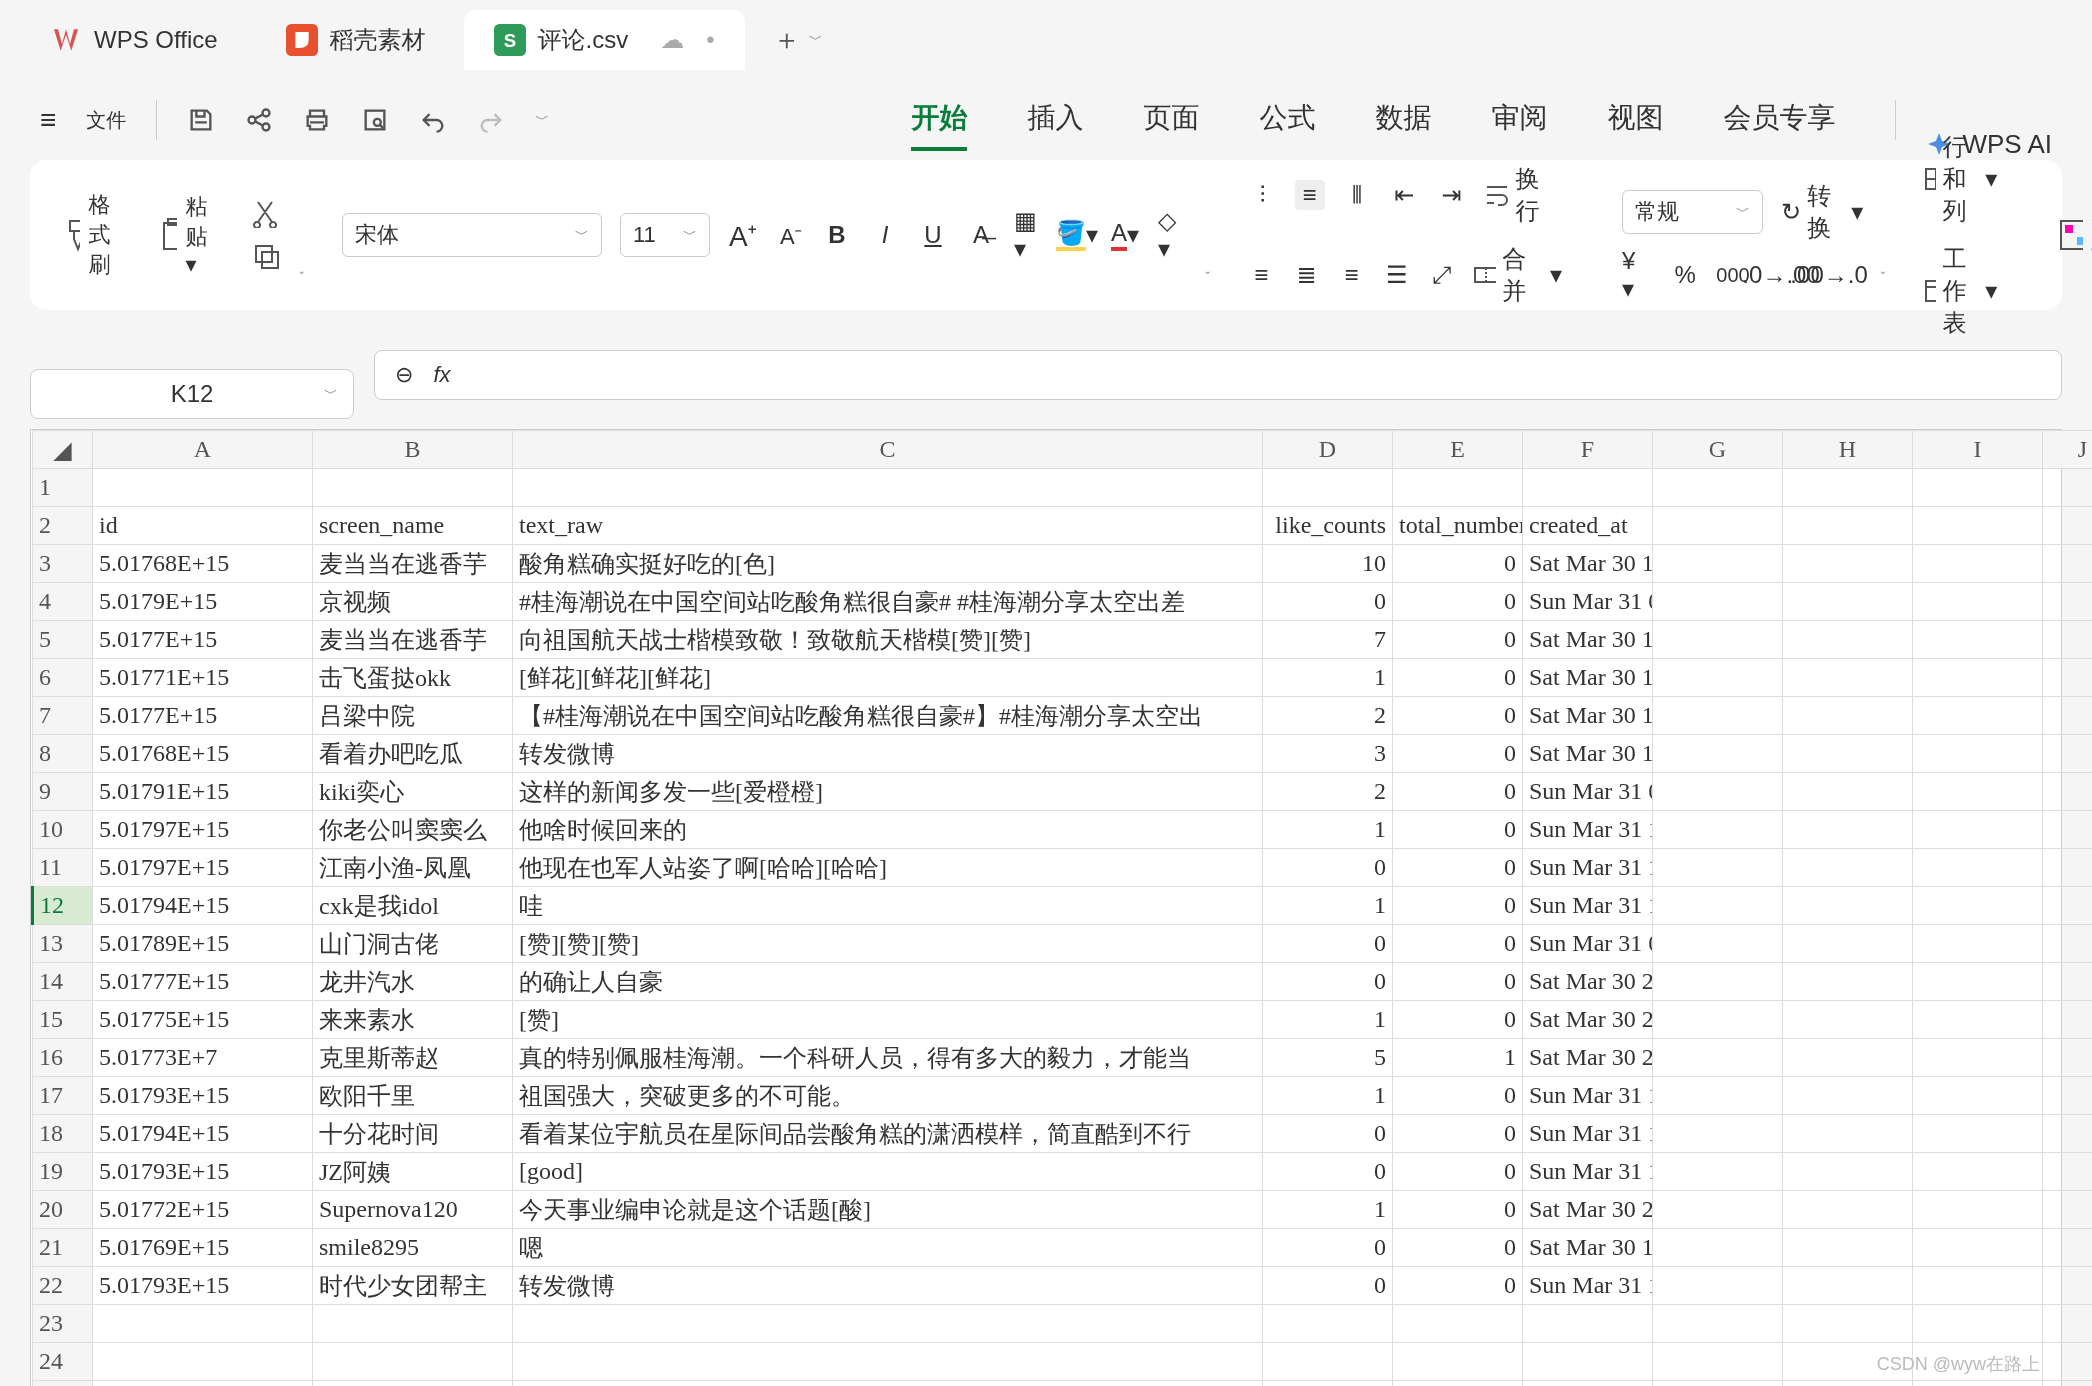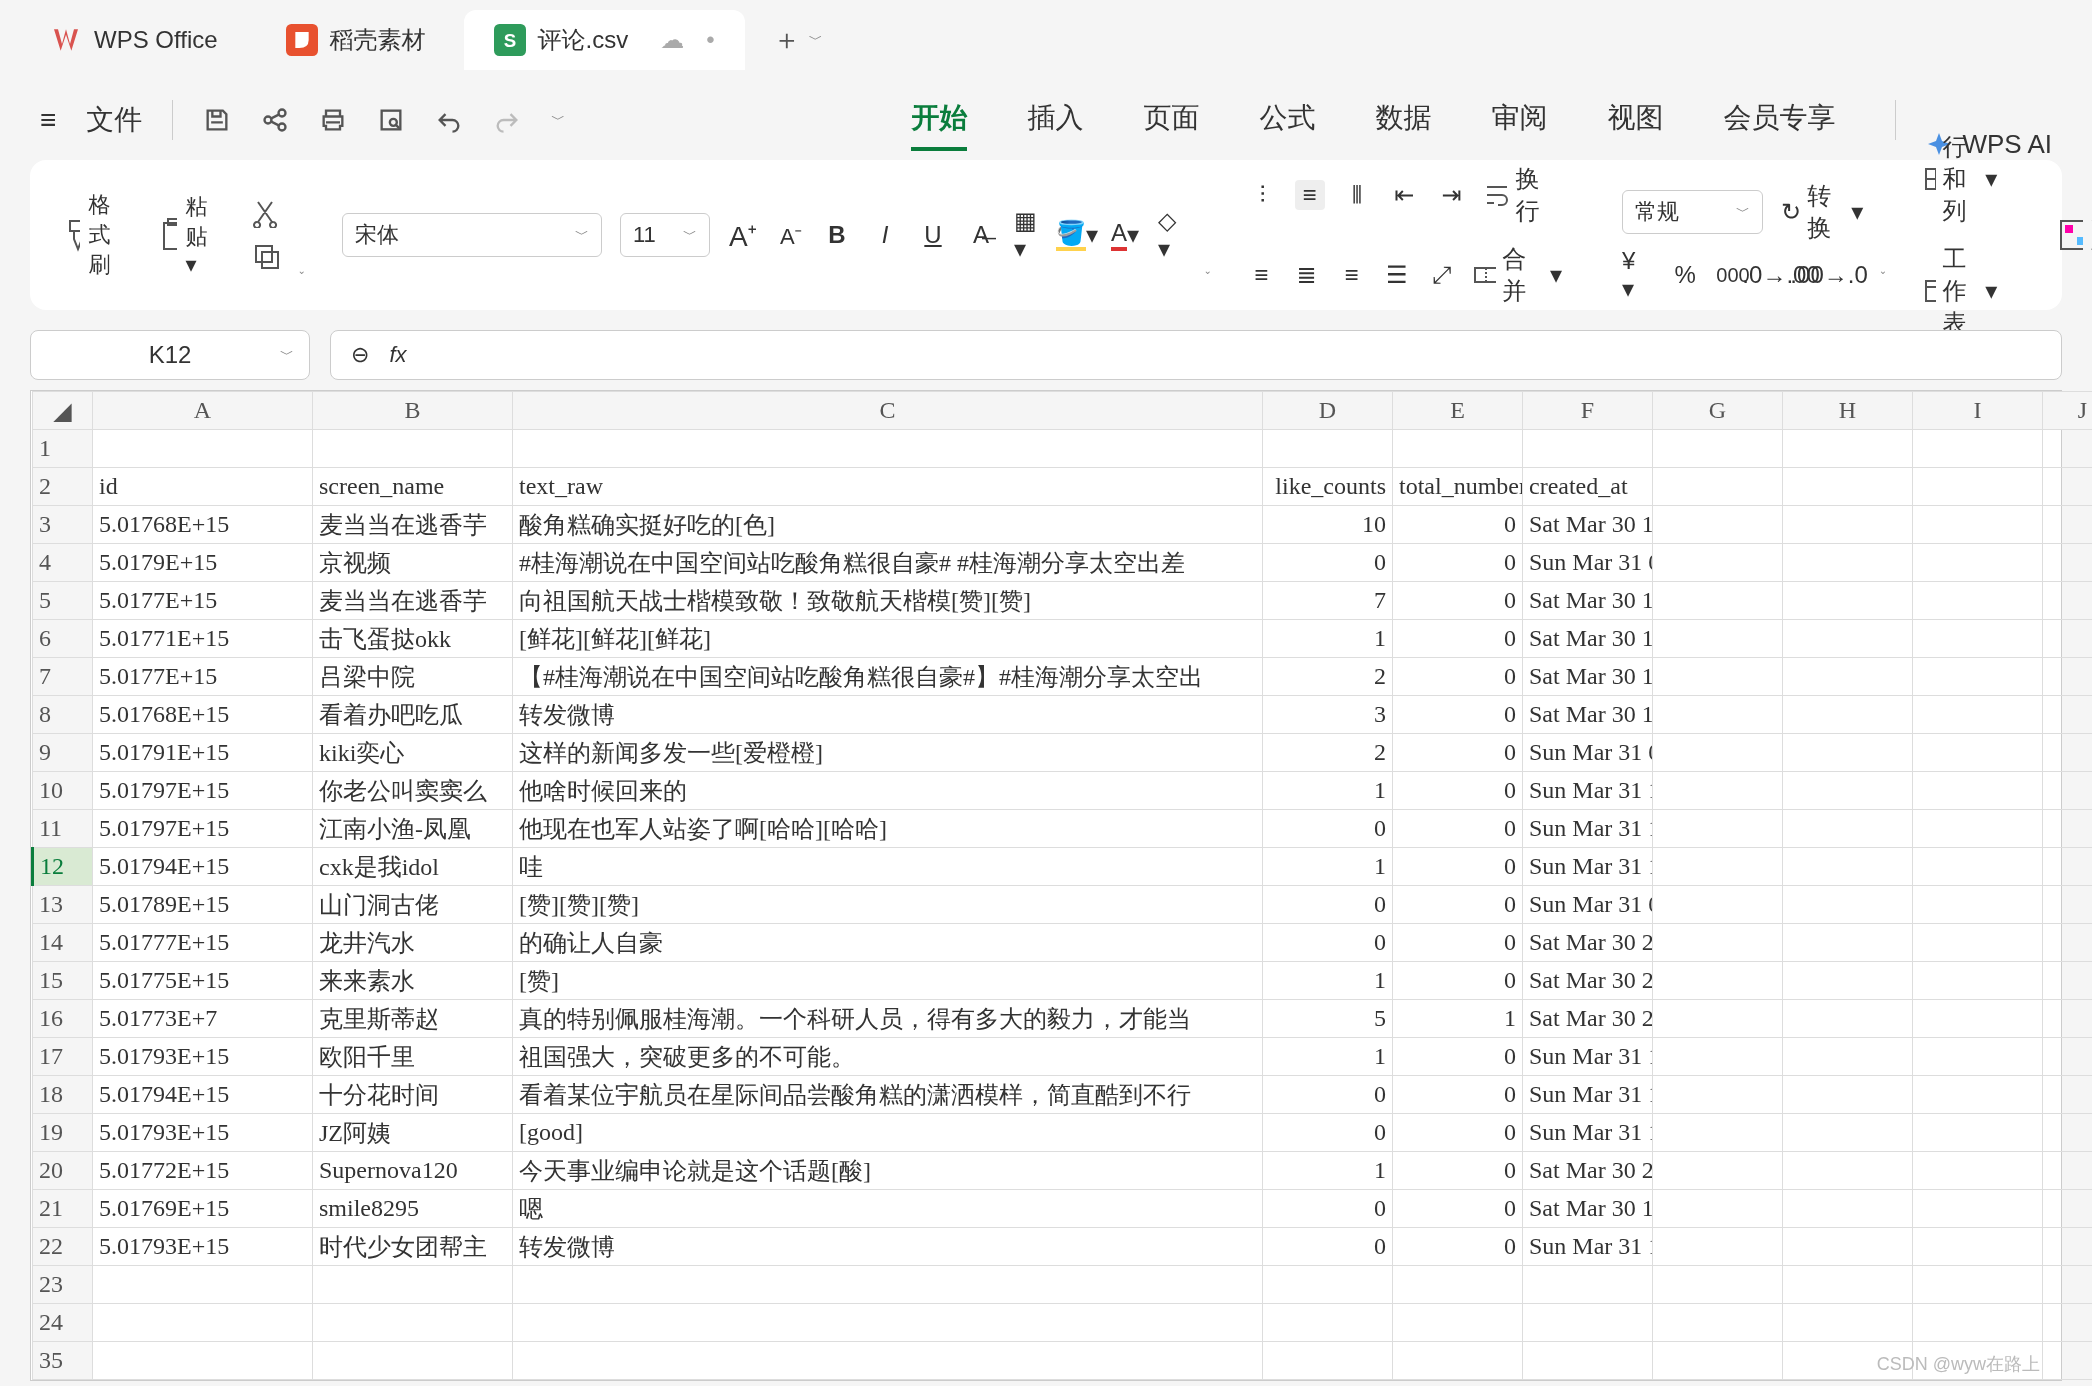--- a/index.html
+++ b/index.html
@@ -9,40 +9,40 @@
 .tab.active { background: #fff; }
 .wps-icon { width: 32px; height: 32px; }
 .newtab { margin-left: 20px; display: flex; align-items: center; gap: 8px; }
 .plus { font-size: 28px; color: #555; }
 .chev { font-size: 14px; color: #888; }
 .cloud { color: #aaa; margin-left: 20px;}
 
 .menubar { height: 80px; display: flex; align-items: center; background: #f5f5f5; padding: 0 40px; }
 .menubar-left { display: flex; align-items: center; gap: 30px; }
 .ham { font-size: 28px; }
-.file-lbl { font-size: 28px; }
+.file-lbl { font-size: 20px; }
 .qicon { width: 28px; height: 28px; color: #555; }
 .menubar-tabs { display: flex; gap: 60px; margin-left: auto; margin-right: 60px; font-size: 28px; }
 .mtab { padding: 10px 0; }
 .mtab.active { color: #0a7d3c; border-bottom: 4px solid #0a7d3c; font-weight: 600; }
 .wpsai { display: flex; align-items: center; gap: 10px; font-size: 26px; }
 
 .ribbon { background: #fff; border-radius: 16px; margin: 0 30px; padding: 20px 30px; display: flex; align-items: center; gap: 30px; height: 150px; }
 .rgroup { display: flex; flex-direction: row; align-items: center; gap: 8px; }
 .rrow { display: flex; align-items: center; gap: 18px; }
 .rlabel { font-size: 22px; }
 .sep { width: 1px; height: 90px; background: #ddd; }
 .fontsel { width: 260px; height: 44px; border: 1px solid #ccc; border-radius: 6px; padding: 0 12px; font-size: 22px; display: flex; align-items: center; justify-content: space-between; }
 .sizesel { width: 90px; height: 44px; border: 1px solid #ccc; border-radius: 6px; padding: 0 12px; font-size: 22px; display: flex; align-items: center; justify-content: space-between; }
 .ricon { width: 30px; height: 30px; display: inline-flex; align-items: center; justify-content: center; font-size: 24px; }
 .btn-combo { display: flex; align-items: center; gap: 6px; font-size: 24px; }
 .numfmt { width: 155px; height: 44px; border: 1px solid #ccc; border-radius: 6px; padding: 0 12px; font-size: 22px; display: flex; align-items: center; justify-content: space-between;}
 
 .namebox-row { display: flex; align-items: center; margin: 20px 30px 10px; gap: 20px; }
-.namebox { width: 280px; height: 50px; background: #fff; border: 1px solid #ccc; border-radius: 8px; display: flex; align-items: center; justify-content: center; font-size: 24px; position: relative; }
+.namebox { width: 324px; height: 50px; background: #fff; border: 1px solid #ccc; border-radius: 8px; display: flex; align-items: center; justify-content: center; font-size: 24px; position: relative; margin-top: 39px; }
 .namebox .dd { position: absolute; right: 15px; color: #888; }
 .fxbar { flex: 1; height: 50px; background: #fff; border: 1px solid #ccc; border-radius: 8px; display: flex; align-items: center; padding: 0 20px; gap: 20px; font-size: 22px; }
 
 .sheet { margin: 0 30px; background: #fff; border: 1px solid #ccc; }
 .sheet table { border-collapse: collapse; width: 100%; table-layout: fixed; font-size: 24px; font-family: "Times New Roman","SimSun",serif;}
 .sheet th, .sheet td { border: 1px solid #ddd; height: 38px; white-space: nowrap; overflow: hidden; text-overflow: clip; }
 .sheet th { background: #f5f5f5; font-weight: normal; color: #555; text-align: center;}
 .rowhead { background: #f5f5f5; text-align: center; color: #555; width: 60px;}
 .corner { background: #f5f5f5; width: 60px;}
 .colA{width:220px;} .colB{width:200px;} .colC{width:750px;} .colD{width:130px;} .colE{width:130px;} .colF{width:130px;} .colG{width:130px;} .colH{width:130px;} .colI{width:130px;} .colJ{width:80px;}

